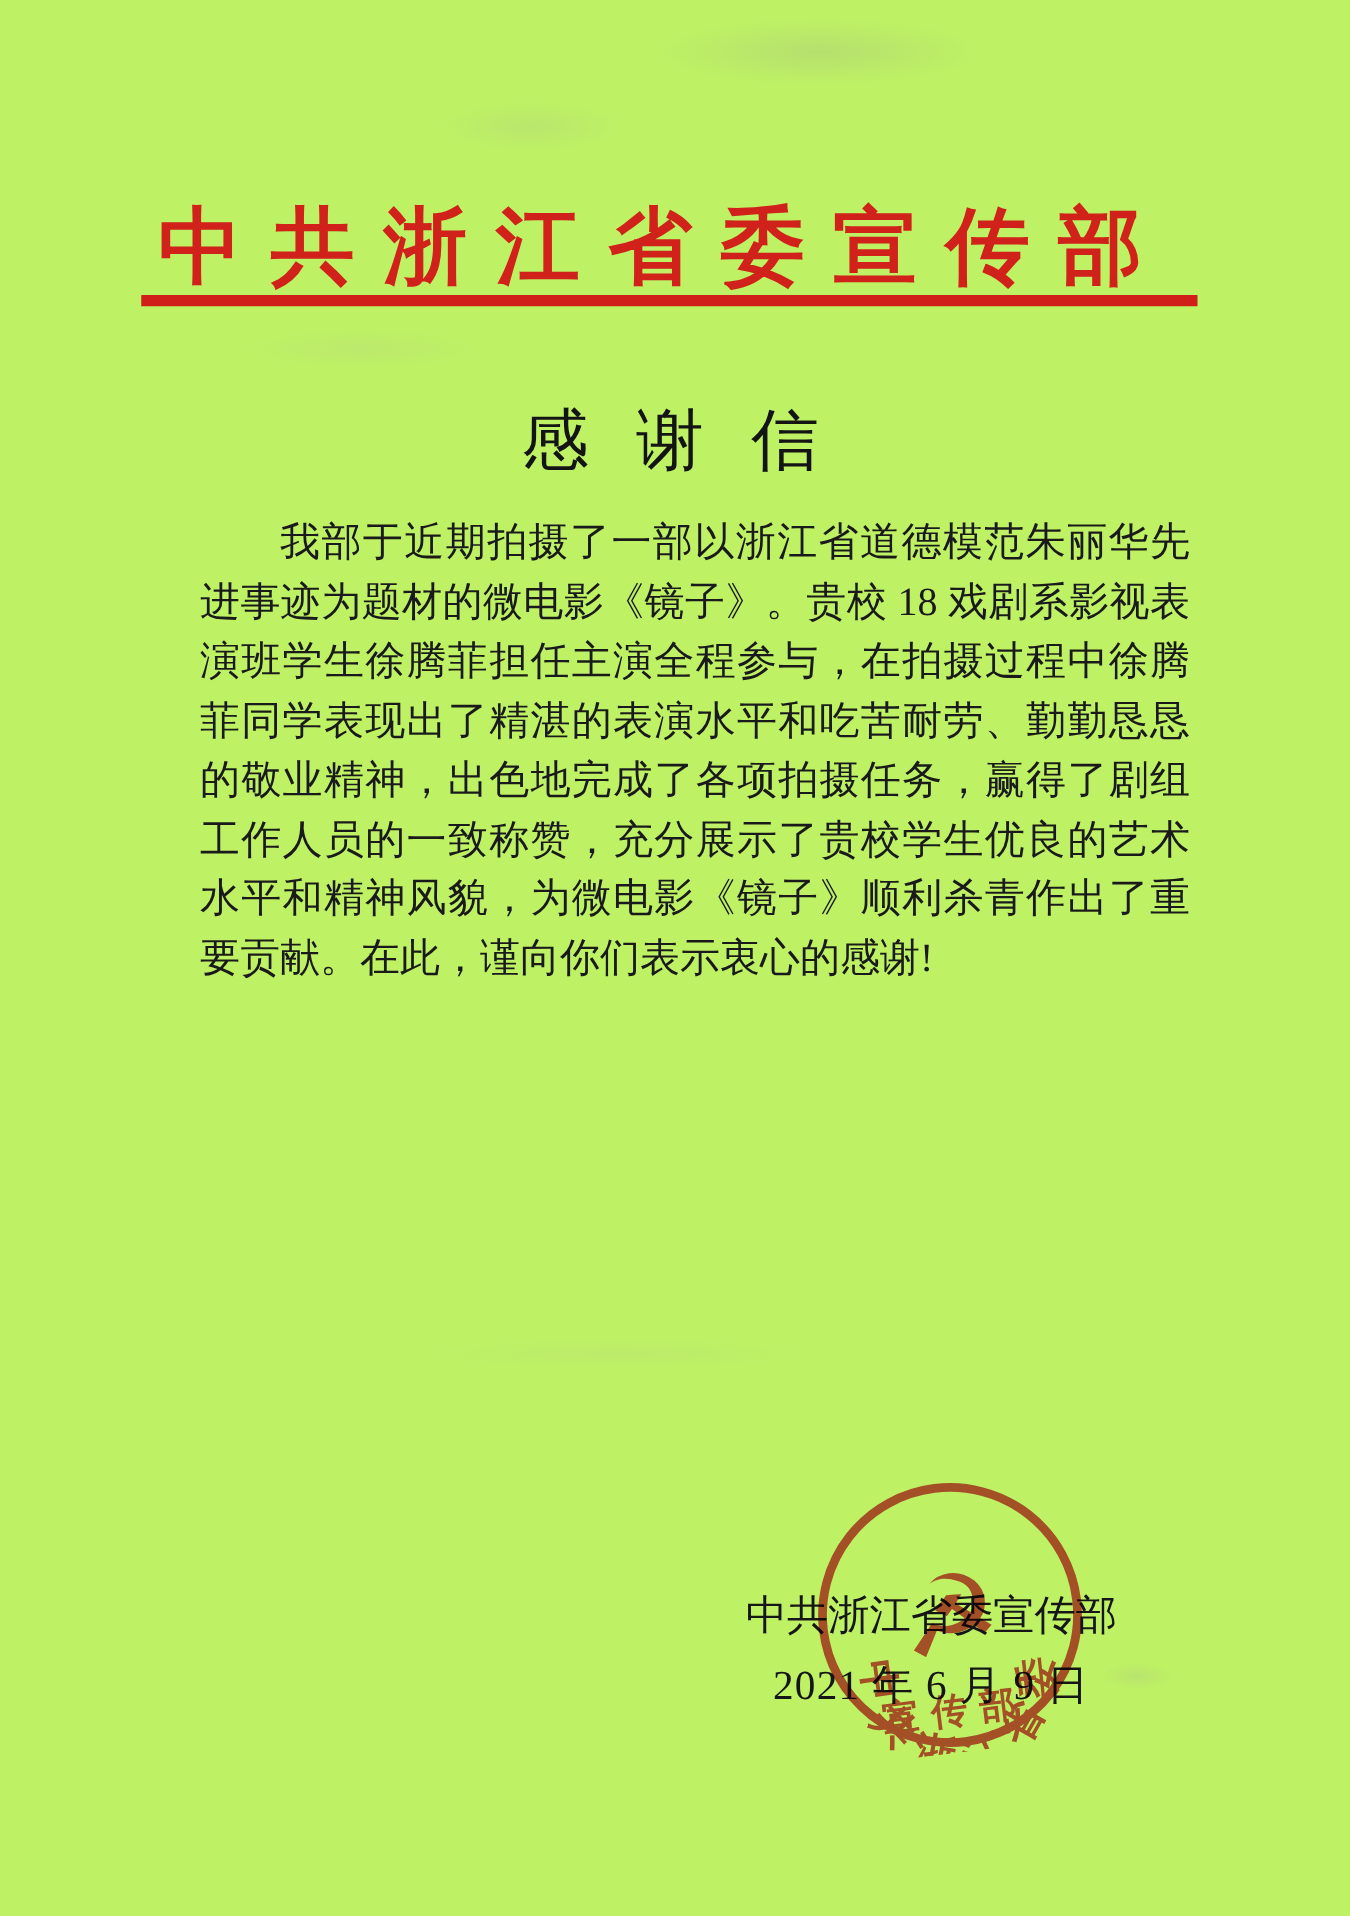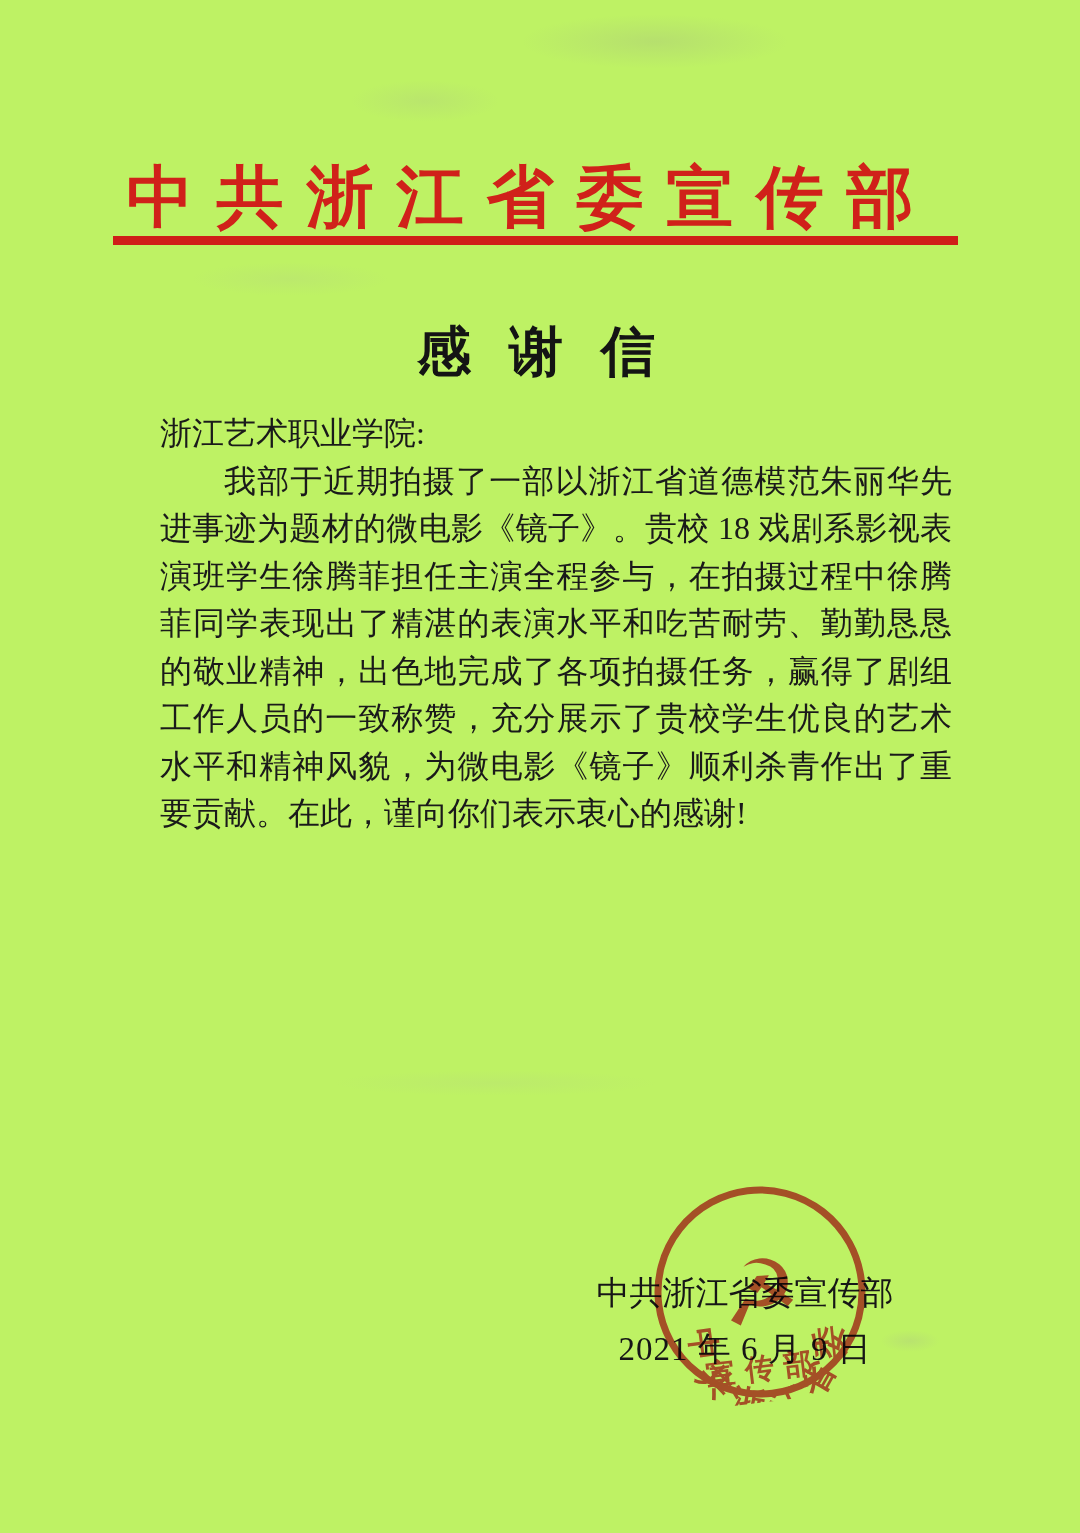--- a/index.html
+++ b/index.html
@@ -33,21 +33,21 @@
     width: 845px; height: 9px;
     background: #cf1f18;
   }
   
   .letter-title {
     position: absolute;
     top: 316px; left: 0; width: 1080px;
     margin: 0;
     text-align: center;
     font-size: 54px;
-    font-weight: bold;
+    font-weight: normal;
     color: #141414;
     letter-spacing: 38px;
     padding-left: 30px;
     box-sizing: border-box;
   }
   
   .letter-body {
     position: absolute;
     top: 410px; left: 160px;
     width: 792px;
@@ -103,21 +103,20 @@
 <body>
 
 <div class="page">
 
   <div class="letterhead">中共浙江省委宣传部</div>
   <div class="red-rule"></div>
 
   <h1 class="letter-title">感谢信</h1>
 
   <div class="letter-body">
-    <p class="salutation">浙江艺术职业学院:</p>
     <p class="para">我部于近期拍摄了一部以浙江省道德模范朱丽华先进事迹为题材的微电影《镜子》。贵校 18 戏剧系影视表演班学生徐腾菲担任主演全程参与，在拍摄过程中徐腾菲同学表现出了精湛的表演水平和吃苦耐劳、勤勤恳恳的敬业精神，出色地完成了各项拍摄任务，赢得了剧组工作人员的一致称赞，充分展示了贵校学生优良的艺术水平和精神风貌，为微电影《镜子》顺利杀青作出了重要贡献。在此，谨向你们表示衷心的感谢!</p>
   </div>
 
   <div class="sign-block">
     <div>中共浙江省委宣传部</div>
     <div class="sign-date">2021 年 6 月 9 日</div>
   </div>
 
   <div class="seal">
     <svg viewBox="0 0 220 220" width="220" height="220">

